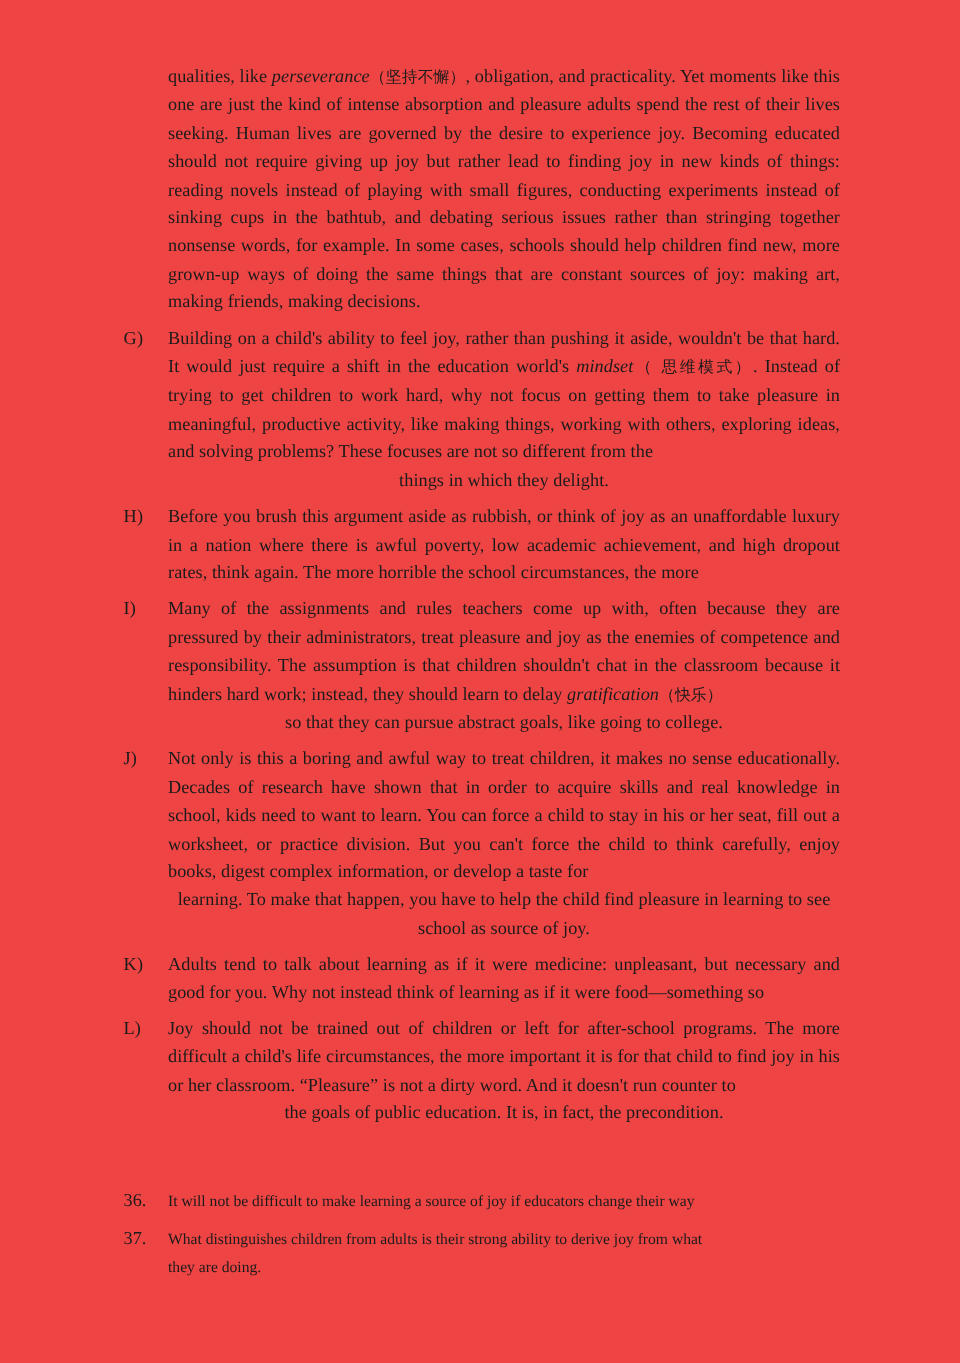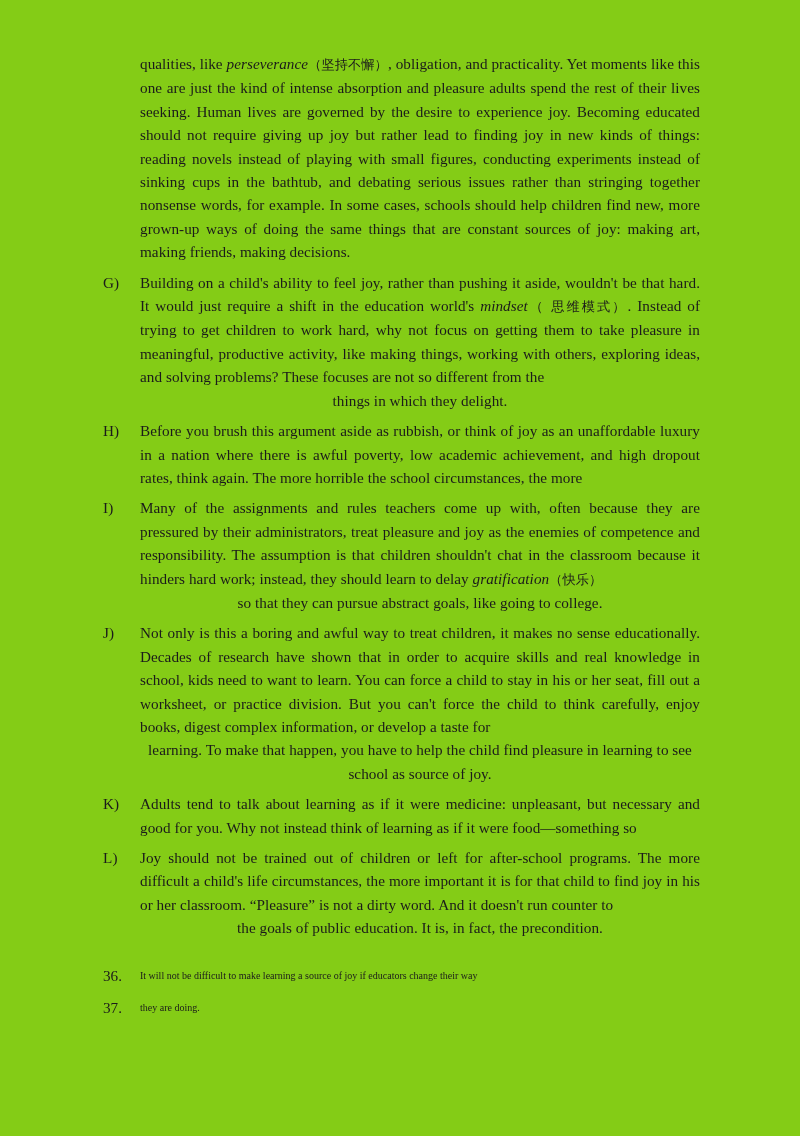--- a/index.html
+++ b/index.html
@@ -17,21 +17,21 @@
     color: #1b1b1b;
     -webkit-font-smoothing: antialiased;
   }
 
   #page {
     position: absolute;
     left: 0;
     top: 0;
     width: 800px;
     height: 1136px;
-    background: #84cc16;
+    background: #ef4444;
   }
 
   
   #content {
     position: absolute;
     left: 103px;
     top: 52px;
     width: 597px;
   }
 
@@ -69,39 +69,39 @@
   }
 
   .it { font-style: italic; }
 
   .cjk {
     font-family: "DejaVu Sans", "Liberation Sans", sans-serif;
     font-size: 13.2px;
   }
 
   .q-list {
-    margin-top: 24px;
+    margin-top: 49px;
   }
 
   .q-item {
     display: flex;
     align-items: flex-start;
     margin: 0 0 9px 0;
   }
 
   .q-num {
     flex: 0 0 37px;
     width: 37px;
     font-size: 15.2px;
     line-height: 23.4px;
   }
 
   .q-text {
     flex: 1 1 auto;
-    font-size: 10px;
+    font-size: 13px;
     line-height: 23.4px;
     text-align: justify;
     text-justify: inter-word;
   }
   .q-text > .tail {
     display: block;
     text-align: left;
   }
 </style>
 </head>
@@ -145,18 +145,18 @@
       <div class="para-body"><span>Joy should not be trained out of children or left for after-school programs. The more difficult a child's life circumstances, the more important it is for that child to find joy in his or her classroom. “Pleasure” is not a dirty word. And it doesn't run counter to</span><span class="tail">the goals of public education. It is, in fact, the precondition.</span></div>
     </div>
 
     <div class="q-list">
       <div class="q-item">
         <div class="q-num">36.</div>
         <div class="q-text"><span>It will not be difficult to make learning a source of joy if educators change their way</span></div>
       </div>
       <div class="q-item">
         <div class="q-num">37.</div>
-        <div class="q-text"><span class="tail">they are doing.</span></div>
+        <div class="q-text"><span>What distinguishes children from adults is their strong ability to derive joy from what</span><span class="tail">they are doing.</span></div>
       </div>
     </div>
 
   </div>
 </div>
 
 </body></html>

